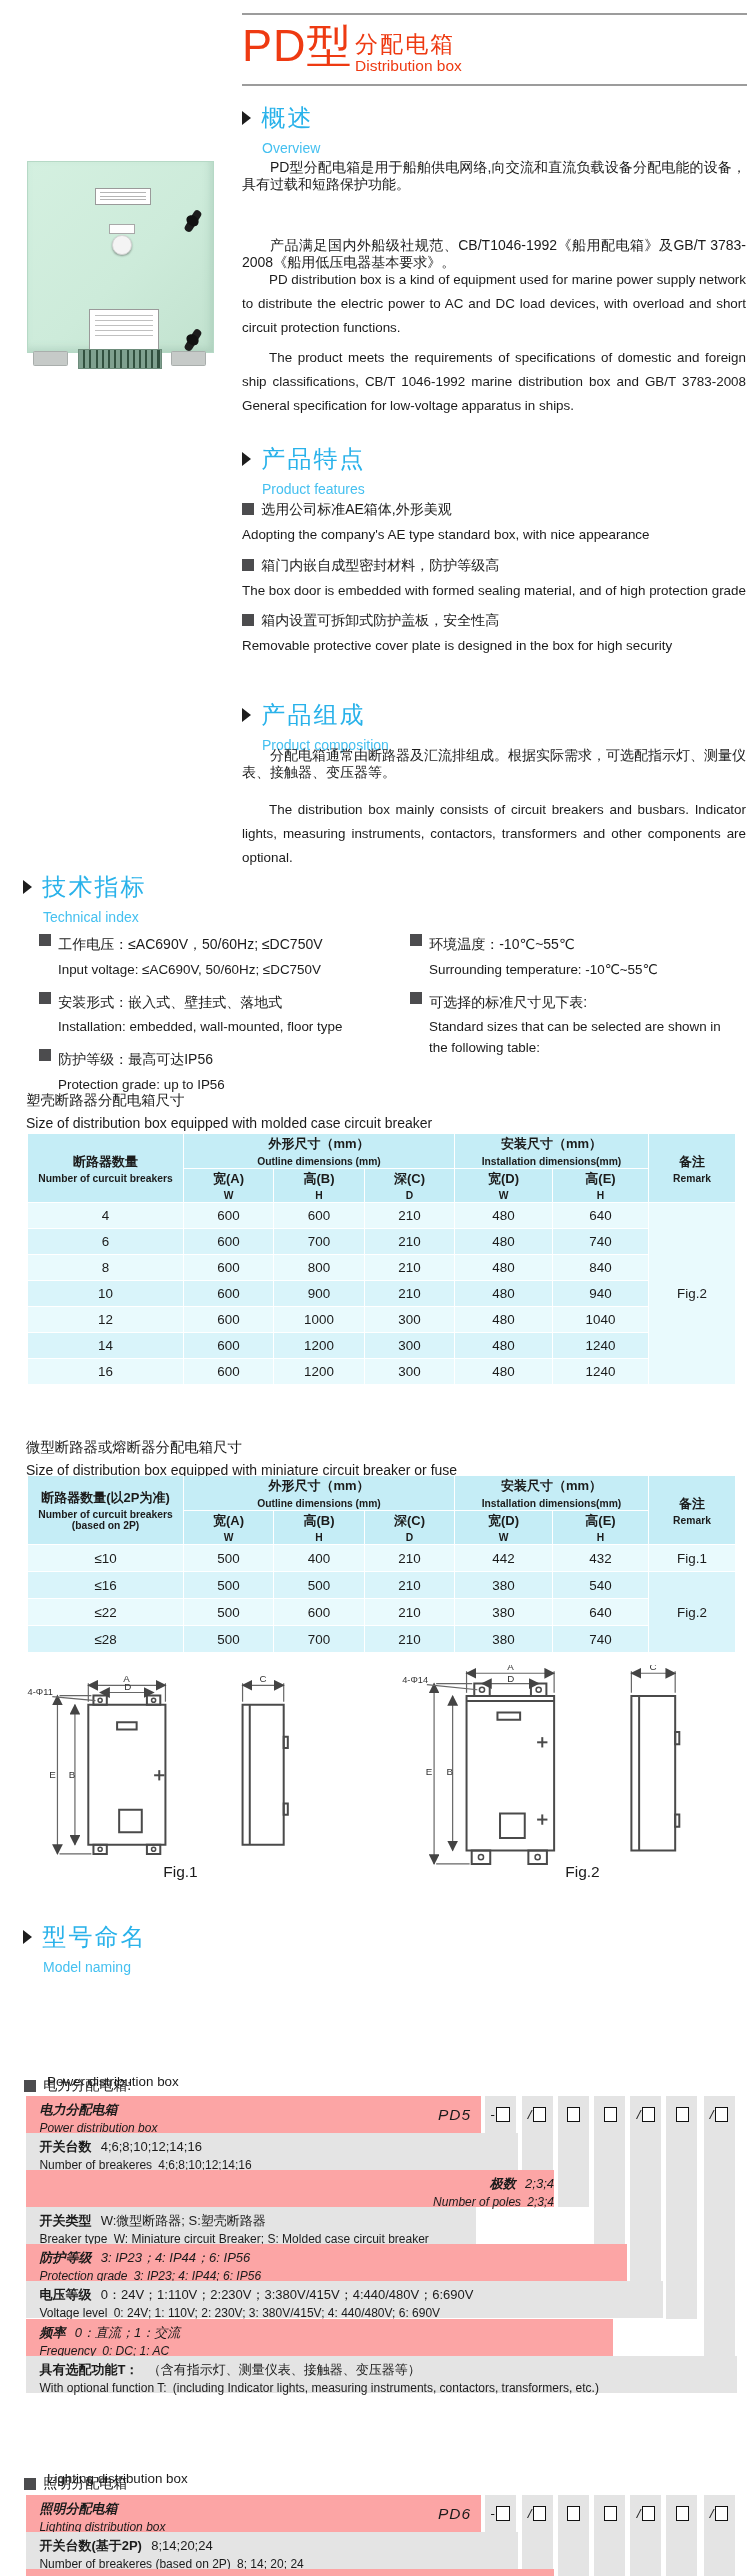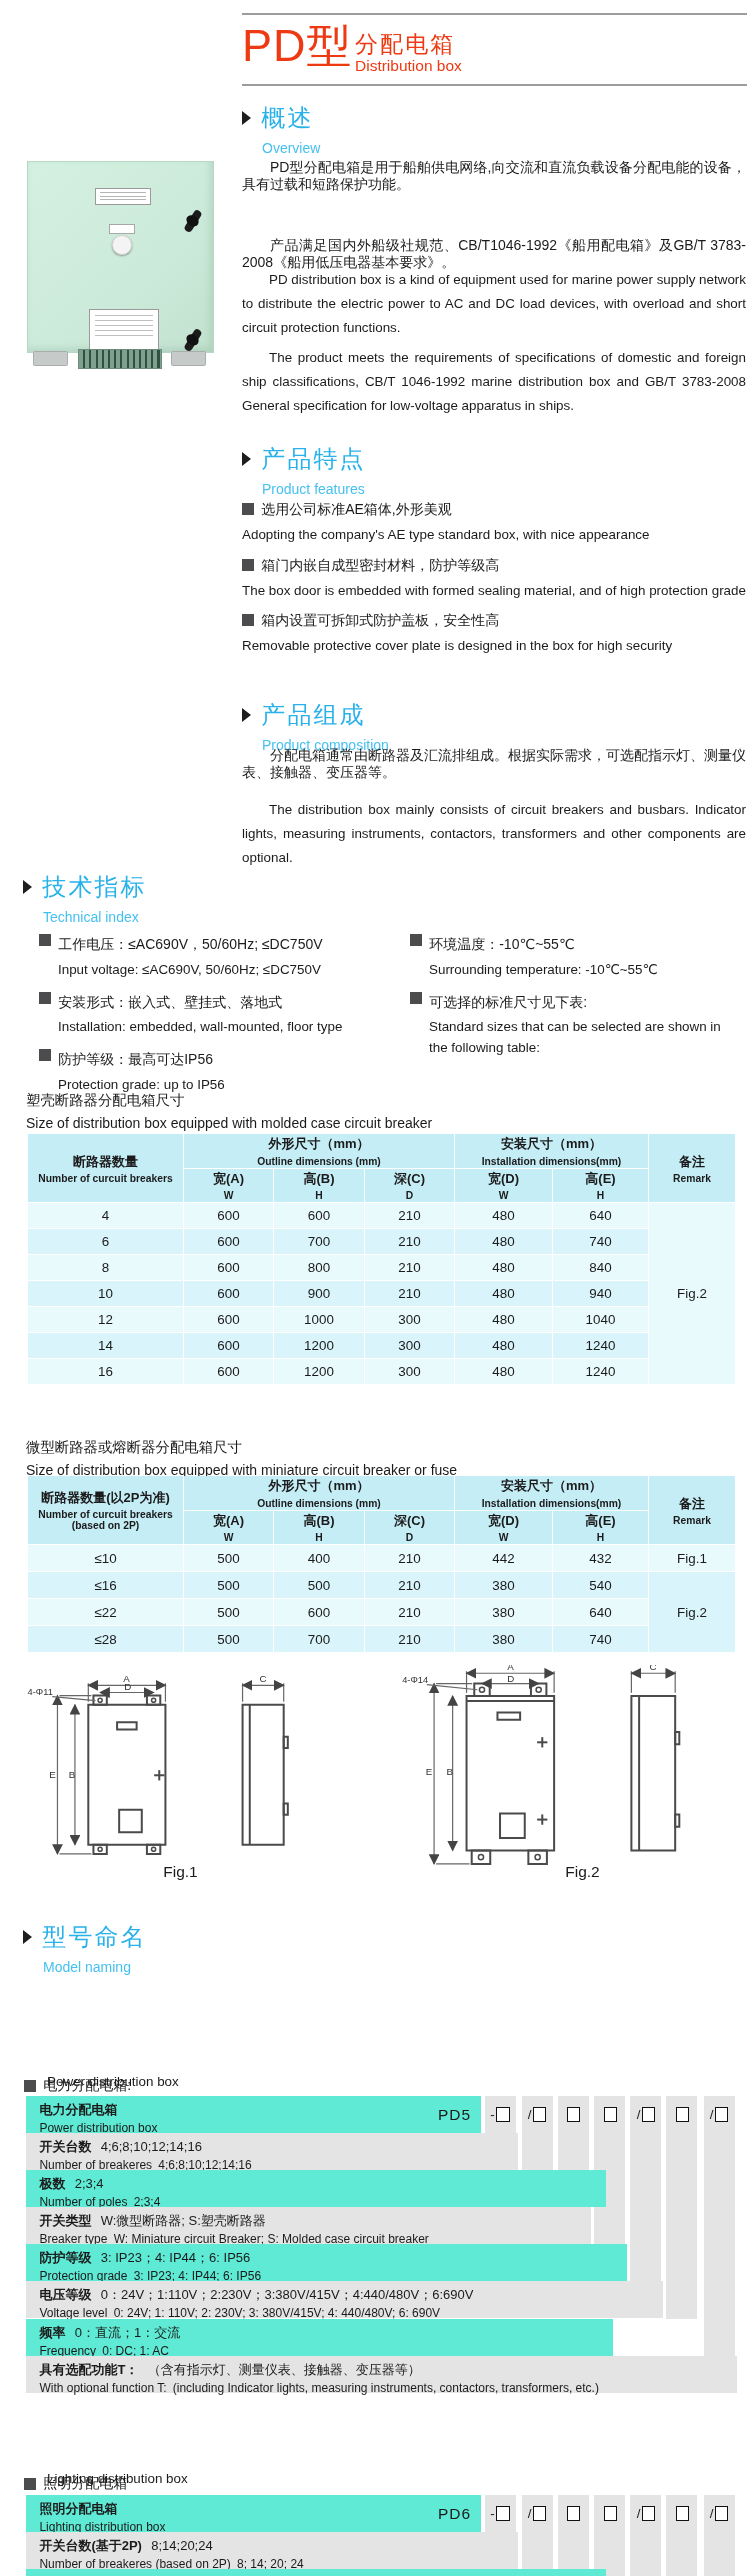--- a/index.html
+++ b/index.html
@@ -66,23 +66,23 @@
   .ladder{position:absolute;left:26px;width:711px;height:297px;}
   .band{position:absolute;top:0;width:31px;background:#e4e4e4;}
   .bx1{left:459px;height:37px;}
   .bx2{left:496px;height:74px;}
   .bx3{left:532px;height:111px;}
   .bx4{left:568px;height:148px;}
   .bx5{left:604px;height:185px;}
   .bx6{left:640px;height:223px;}
   .bx7{left:678px;height:260px;}
   .lrow{position:absolute;left:0;height:37px;}
-  .cyanrow{background:#5eead4;}
+  .cyanrow{background:#fca5a5;font-style:italic;}
   .grayrow{background:#e4e4e4;}
-  .w1{width:455px;}.w2{width:492px;}.w3{width:580px;}.w4{width:565px;}
+  .w1{width:455px;}.w2{width:492px;}.w3{width:528px;text-align:right;}.w4{width:450px;}
   .w5{width:601px;}.w6{width:637px;}.w7{width:587px;}.w8{width:711px;}
   .lname{padding:4.6px 0 0 13.4px;}
   .lcn{font-size:13px;}
   .lcn .lk{font-weight:bold;}
   .lcn .lv{margin-left:9.3px;font-weight:normal;}
   .len{font-size:12px;margin-top:2.6px;}
   .len .lev{margin-left:6.2px;}
   .lmodel{position:absolute;left:412px;top:0;height:37px;display:flex;align-items:center;font-size:15.5px;letter-spacing:1px;}
   .slot{position:absolute;top:0;height:37px;width:40px;display:flex;align-items:center;justify-content:center;gap:1.5px;font-size:13.4px;}
   .s1{left:454px;}.s2{left:491px;}.s3{left:527px;}.s4{left:564px;}

